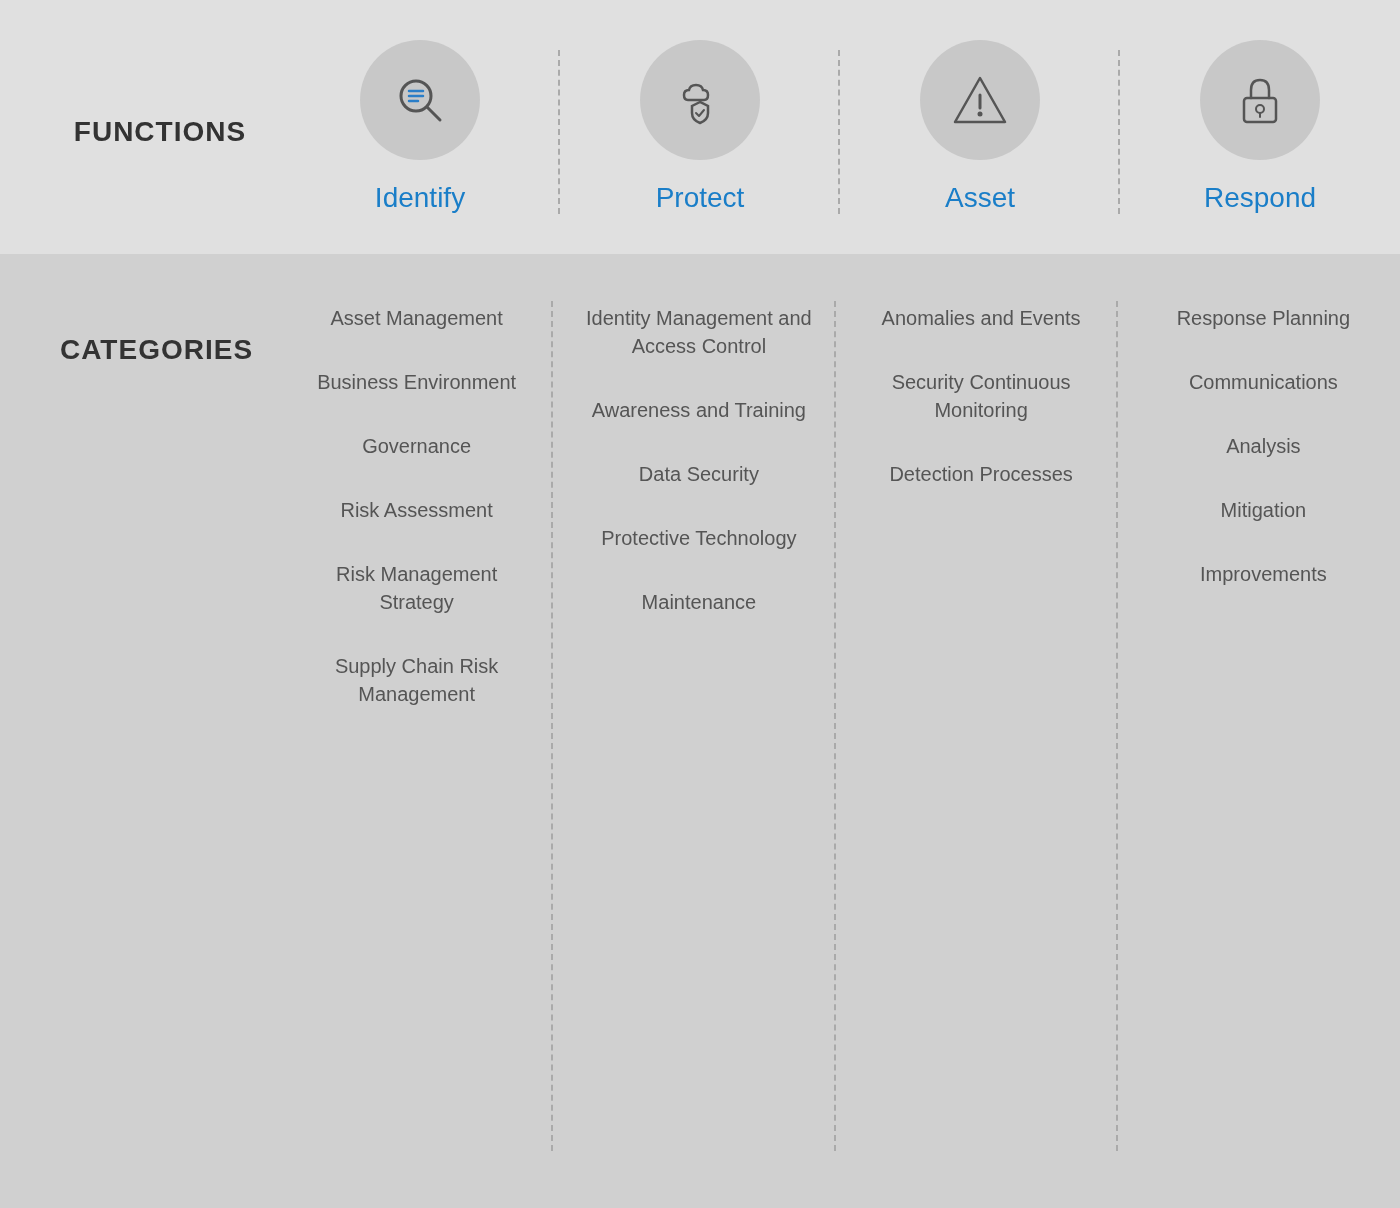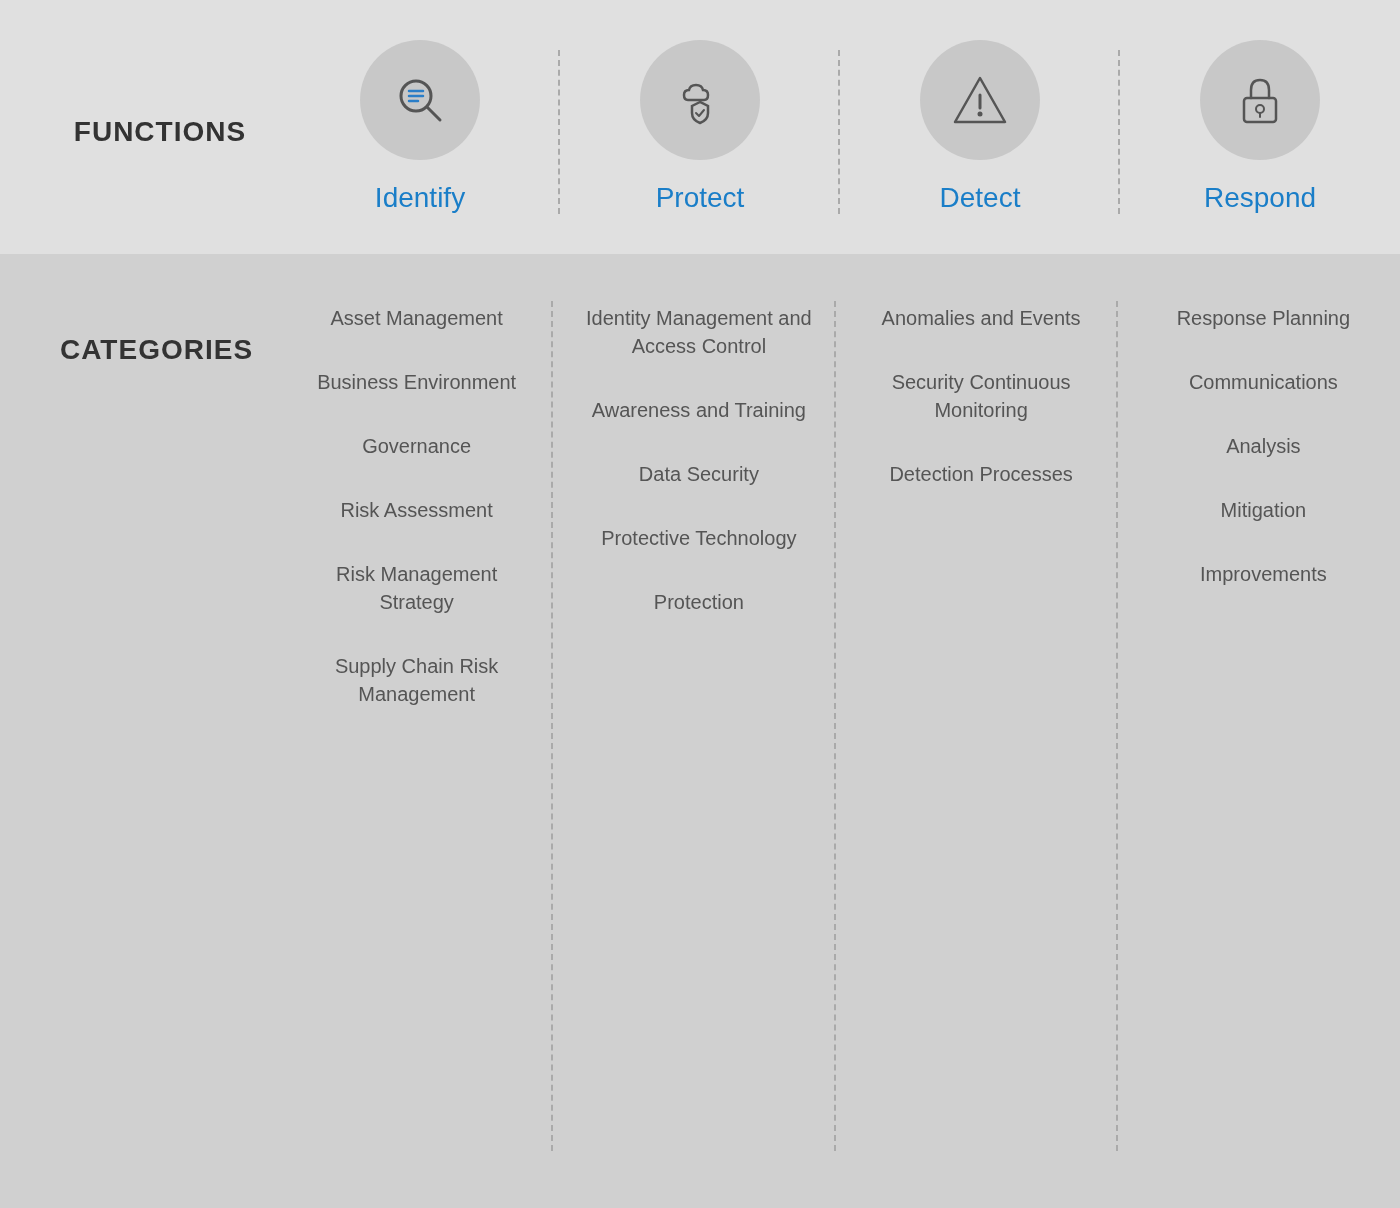--- a/index.html
+++ b/index.html
@@ -185,21 +185,21 @@
       </div>
 
       <div class="function-col">
         <div class="icon-circle">
           <svg viewBox="0 0 60 60" fill="none" xmlns="http://www.w3.org/2000/svg">
             <polygon points="30,8 55,52 5,52" stroke="#555" stroke-width="2.5" fill="none" stroke-linejoin="round"></polygon>
             <line x1="30" y1="25" x2="30" y2="38" stroke="#555" stroke-width="3" stroke-linecap="round"></line>
             <circle cx="30" cy="44" r="2.5" fill="#555"></circle>
           </svg>
         </div>
-        <span class="function-title">Detect</span>
+        <span class="function-title">Asset</span>
       </div>
 
       <div class="function-col">
         <div class="icon-circle">
           <svg viewBox="0 0 60 60" fill="none" xmlns="http://www.w3.org/2000/svg">
 
             <rect x="14" y="28" width="32" height="24" rx="3" stroke="#555" stroke-width="2.5" fill="none"></rect>
 
             <path d="M21 28 L21 20 Q21 10 30 10 Q39 10 39 20 L39 28" stroke="#555" stroke-width="2.5" fill="none" stroke-linecap="round"></path>
 
@@ -226,21 +226,21 @@
         <div class="category-item">Risk Assessment</div>
         <div class="category-item">Risk Management Strategy</div>
         <div class="category-item">Supply Chain Risk Management</div>
       </div>
 
       <div class="category-col">
         <div class="category-item">Identity Management and Access Control</div>
         <div class="category-item">Awareness and Training</div>
         <div class="category-item">Data Security</div>
         <div class="category-item">Protective Technology</div>
-        <div class="category-item">Protection</div>
+        <div class="category-item">Maintenance</div>
       </div>
 
       <div class="category-col">
         <div class="category-item">Anomalies and Events</div>
         <div class="category-item">Security Continuous Monitoring</div>
         <div class="category-item">Detection Processes</div>
       </div>
 
       <div class="category-col">
         <div class="category-item">Response Planning</div>

